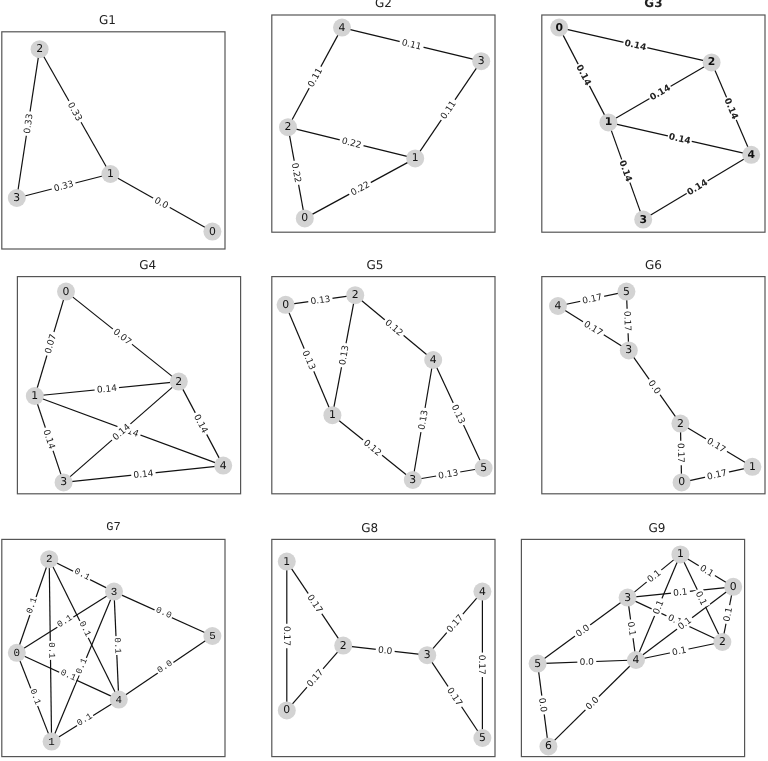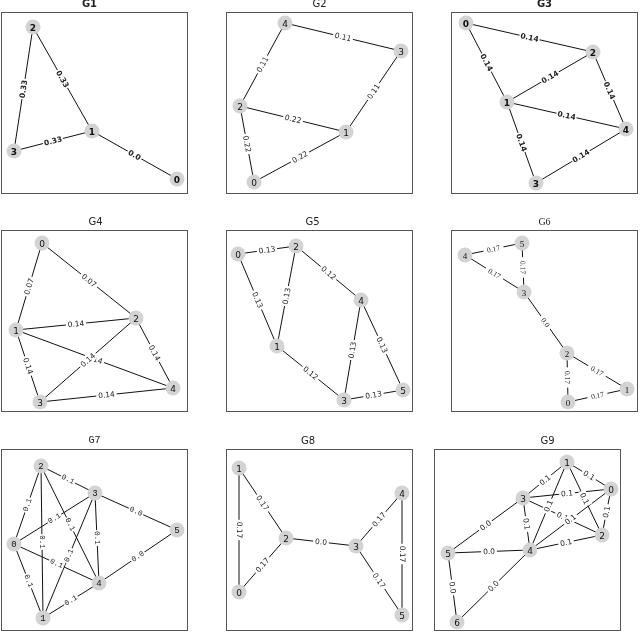--- a/index.html
+++ b/index.html
@@ -13,21 +13,21 @@
   .edge { stroke: #111; stroke-width: 1; }
   .node circle { fill: #d3d3d3; }
   .node text { font-size: 9px; fill: #111; text-anchor: middle; dominant-baseline: central; }
   .elabel rect { fill: #ffffff; }
   .elabel text { font-size: 7.5px; fill: #222; text-anchor: middle; dominant-baseline: central; }
 </style>
 </head>
 <body>
 
 <div id="figure">
-    <div class="panel" style="left: 1px; top: 0px; width: 177px; height: 194px; font-weight: bold;">
+    <div class="panel" style="left: 1px; top: 14px; width: 177px; height: 194px;">
     <div class="panel-title" style="top: -2px;">G1</div>
     <div class="frame" style="left: 0px; top: 12px; width: 187px; height: 182px;">
         <svg width="187" height="182">
           <g>
             <line x1="31" y1="14" x2="12" y2="138" class="edge"></line>
             <line x1="31" y1="14" x2="90" y2="118" class="edge"></line>
             <line x1="12" y1="138" x2="90" y2="118" class="edge"></line>
             <line x1="90" y1="118" x2="175" y2="166" class="edge"></line>
           </g>
           <g>
@@ -187,21 +187,21 @@
             <circle cx="84" cy="170" r="7.5"></circle>
             <text x="84" y="170.5">3</text>
           </g>
           <g class="node">
             <circle cx="174" cy="116" r="7.5"></circle>
             <text x="174" y="116.5">4</text>
           </g>
         </svg>
       </div>
   </div>
-    <div class="panel" style="left: 1px; top: 218px; width: 189px; height: 194px;">
+    <div class="panel" style="left: 14px; top: 218px; width: 189px; height: 194px; padding-left: 29px;">
     <div class="panel-title" style="top: -2px;">G4</div>
     <div class="frame" style="left: 0px; top: 12px; width: 187px; height: 182px;">
         <svg width="187" height="182">
           <g>
             <line x1="40" y1="12" x2="14" y2="99" class="edge"></line>
             <line x1="40" y1="12" x2="134" y2="87" class="edge"></line>
             <line x1="14" y1="99" x2="134" y2="87" class="edge"></line>
             <line x1="14" y1="99" x2="38" y2="171" class="edge"></line>
             <line x1="14" y1="99" x2="171" y2="157" class="edge"></line>
             <line x1="134" y1="87" x2="38" y2="171" class="edge"></line>
@@ -333,21 +333,21 @@
             <circle cx="134" cy="69" r="7.5"></circle>
             <text x="134" y="69.5">4</text>
           </g>
           <g class="node">
             <circle cx="176" cy="159" r="7.5"></circle>
             <text x="176" y="159.5">5</text>
           </g>
         </svg>
       </div>
   </div>
-    <div class="panel" style="left: 451px; top: 218px; width: 187px; height: 194px; font-family: Liberation Serif, serif;">
+    <div class="panel" style="left: 451px; top: 218px; width: 187px; height: 194px;">
     <div class="panel-title" style="top: -2px;">G6</div>
     <div class="frame" style="left: 0px; top: 12px; width: 187px; height: 182px;">
         <svg width="187" height="182">
           <g>
             <line x1="13" y1="24" x2="70" y2="12" class="edge"></line>
             <line x1="13" y1="24" x2="72" y2="61" class="edge"></line>
             <line x1="70" y1="12" x2="72" y2="61" class="edge"></line>
             <line x1="72" y1="61" x2="115" y2="122" class="edge"></line>
             <line x1="115" y1="122" x2="175" y2="158" class="edge"></line>
             <line x1="115" y1="122" x2="116" y2="171" class="edge"></line>

